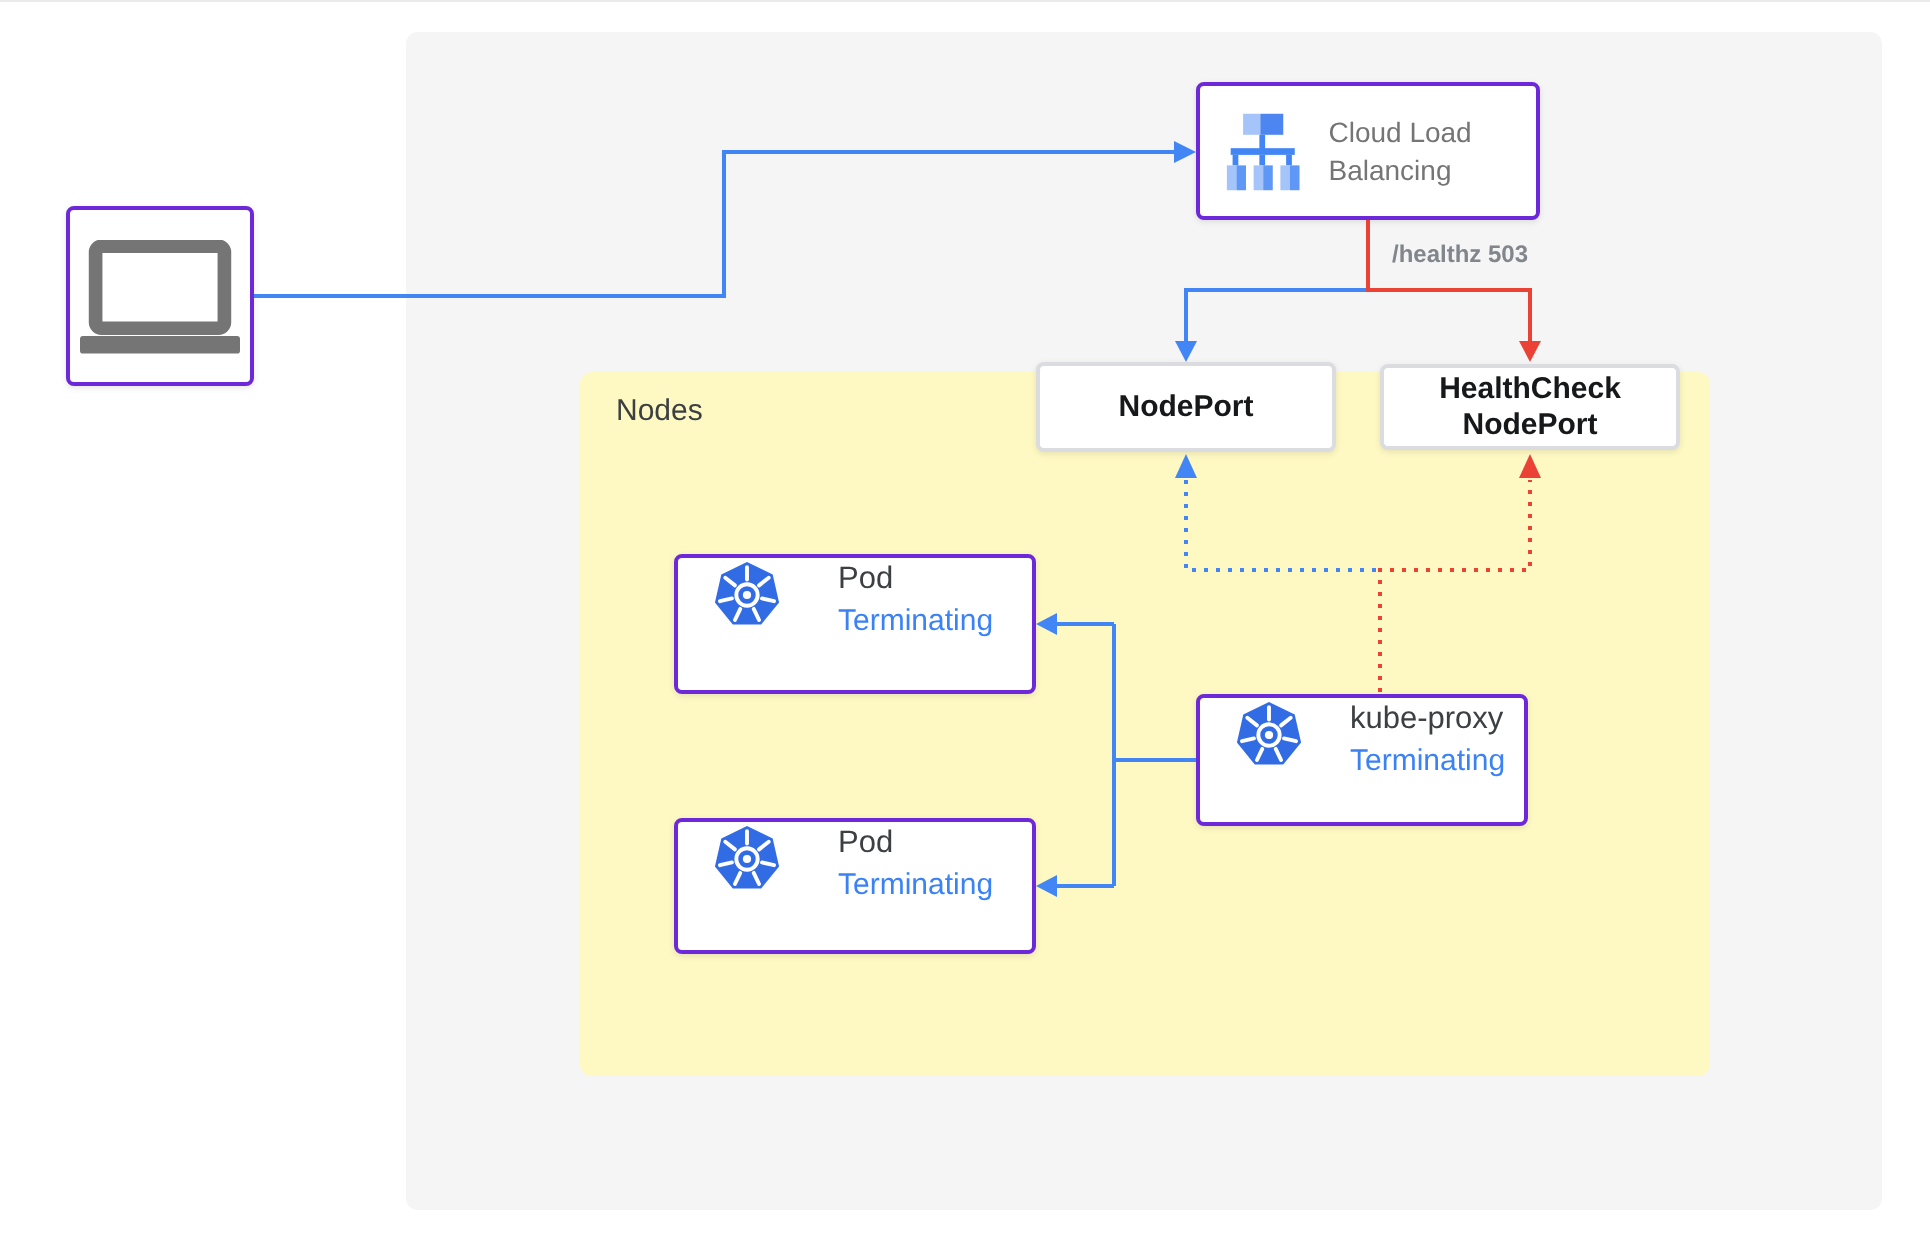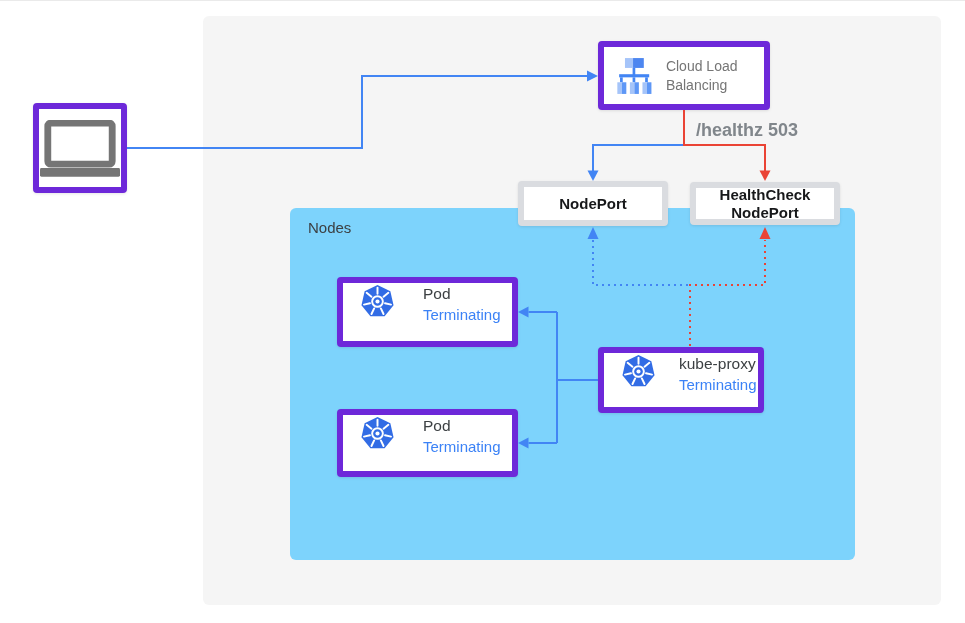--- a/index.html
+++ b/index.html
@@ -1,27 +1,27 @@
 <!DOCTYPE html>
 <html><head>
 <meta charset="utf-8">
 <style>
   html,body{margin:0;padding:0;background:#fff;}
   body{font-family:"Liberation Sans", sans-serif; -webkit-font-smoothing:antialiased;}
   .canvas{position:relative;width:965px;height:623px;background:#fff;overflow:hidden;}
   .top-hairline{position:absolute;left:0;top:0;width:965px;height:1px;background:#EAEAEA;}
   .panel{position:absolute;left:203px;top:16px;width:738px;height:589px;background:#F5F5F5;border-radius:6px;}
-  .nodes-container{position:absolute;left:290px;top:208px;width:565px;height:352px;background:#7dd3fc;border-radius:6px;}
+  .nodes-container{position:absolute;left:290px;top:186px;width:565px;height:352px;background:#fef9c3;border-radius:6px;}
   .nodes-label{padding:11px 0 0 18px;font-size:15px;color:#3C4043;}
-  .box{position:absolute;background:#fff;border:6px solid #6d28d9;border-radius:4px;
+  .box{position:absolute;background:#fff;border:2px solid #6d28d9;border-radius:4px;
        box-shadow:0 1px 3px rgba(0,0,0,0.10);box-sizing:border-box;z-index:3;}
   .laptop-box{left:33px;top:103px;width:94px;height:90px;display:flex;align-items:center;justify-content:center;}
   .clb-box{left:598px;top:41px;width:172px;height:69px;display:flex;align-items:center;padding:0 12px;gap:14px;}
   .clb-text{font-size:14px;line-height:19px;color:#757575;width:96px;}
-  .healthz{position:absolute;left:696px;top:120px;font-size:18px;font-weight:bold;color:#80868B;z-index:4;}
+  .healthz{position:absolute;left:696px;top:120px;font-size:12px;font-weight:bold;color:#80868B;z-index:4;}
   .port-box{display:flex;align-items:center;justify-content:center;text-align:center;
             font-size:15px;font-weight:bold;color:#17181A;border-color:#DADCE0;}
   .nodeport-box{left:518px;top:181px;width:150px;height:45px;}
   .hc-box{left:690px;top:182px;width:150px;height:43px;line-height:18px;}
   .hc-box .wrap{width:104px;margin:0 auto;}
   .entity-box{display:flex;align-items:flex-start;padding:0 16px;gap:27px;}
   .pod1{left:337px;top:277px;width:181px;height:70px;}
   .pod2{left:337px;top:409px;width:181px;height:68px;}
   .kubeproxy-box{left:598px;top:347px;width:166px;height:66px;gap:22px;}
   .entity-title{font-size:15.5px;color:#3C4043;line-height:22px;}

